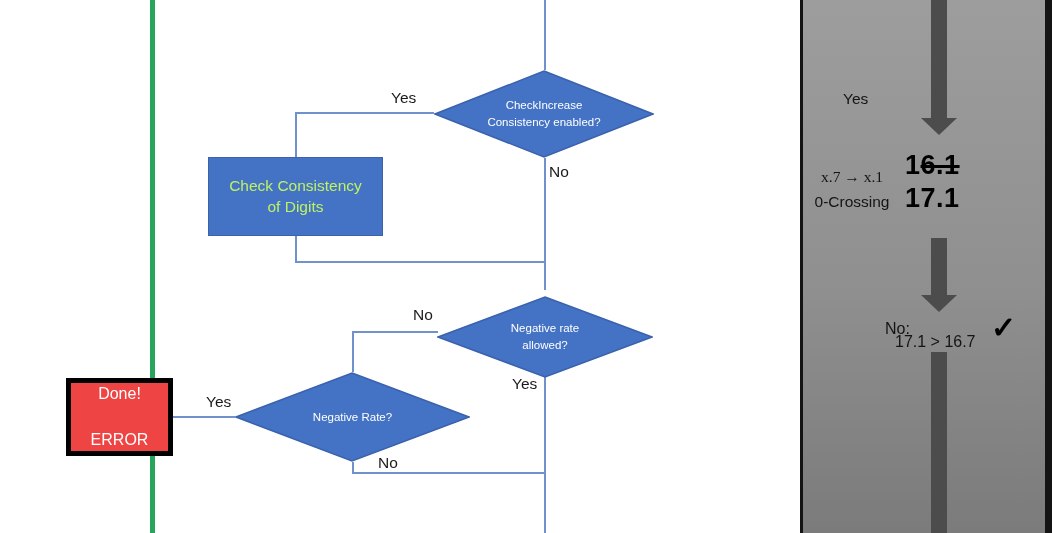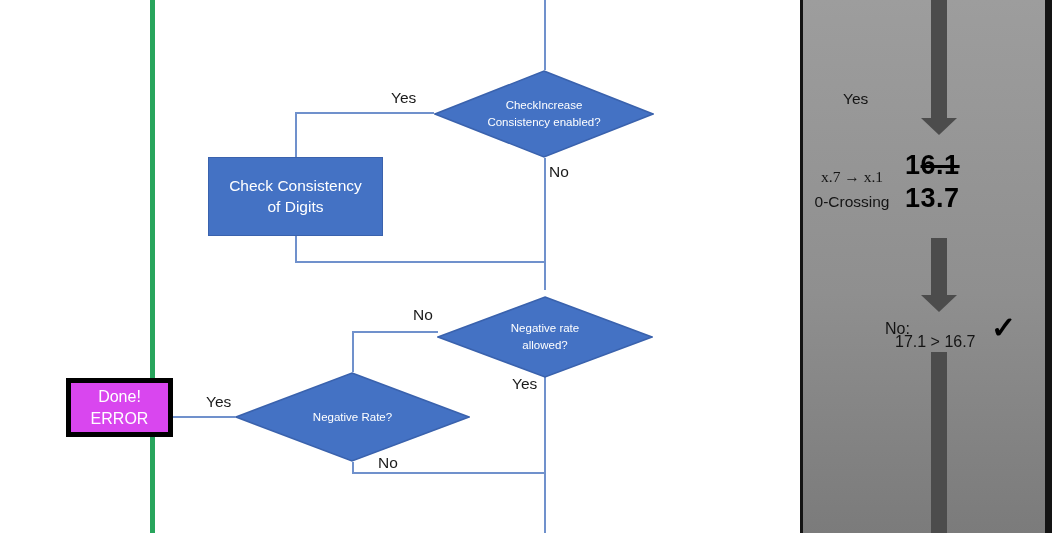--- a/index.html
+++ b/index.html
@@ -17,26 +17,26 @@
   .diamond{position:absolute;z-index:3;}
   .diamond svg{display:block;}
   .diamond .dtext{
     position:absolute;left:0;top:0;right:0;bottom:0;
     display:flex;align-items:center;justify-content:center;text-align:center;
     color:#ffffff;font-size:11.5px;line-height:1.45;font-weight:400;
   }
   .rect-shape{
     position:absolute;background:#4472c4;border:1px solid #3a62ad;z-index:3;
     display:flex;align-items:center;justify-content:center;text-align:center;
-    color:#ffffff;font-size:15.5px;line-height:1.35;
+    color:#bef264;font-size:15.5px;line-height:1.35;
   }
   .terminal{
-    position:absolute;left:66px;top:378px;width:107px;height:59px;z-index:4;
-    background:#d946ef;border:5px solid #000;box-sizing:border-box;
-    display:flex;flex-direction:column;align-items:center;justify-content:center;
+    position:absolute;left:66px;top:378px;width:107px;height:78px;z-index:4;
+    background:#ef4444;border:5px solid #000;box-sizing:border-box;
+    display:flex;flex-direction:column;align-items:center;justify-content:space-between;
     color:#ffffff;font-size:16px;line-height:1.35;text-align:center;
   }
   .edge-label{position:absolute;color:#1a1a1a;font-size:15.5px;z-index:5;white-space:nowrap;}
   
   .panel{
     position:absolute;left:800px;top:0;width:252px;height:533px;z-index:6;
     box-sizing:border-box;border-left:3px solid #141414;border-right:7px solid #141414;
     background:linear-gradient(180deg,#9d9d9d 0%,#8f8f8f 55%,#7b7b7b 100%);
     color:#141414;
   }
@@ -117,21 +117,21 @@
 
     <div class="panel-yes">Yes</div>
 
     <div class="rule-note">
       <span style="display:block;font-family:Liberation Serif, serif;">x.7 → x.1</span>
       <span style="display:block;">0-Crossing</span>
     </div>
 
     <div class="big-values">
       <div><span>1</span><span class="struck">6.1</span></div>
-      <div>13.7</div>
+      <div>17.1</div>
     </div>
 
     <div class="arrow-shaft" style="top:238px;height:57px;"></div>
     <div class="arrow-head" style="top:295px;"></div>
 
     <div class="result-row">
       <span class="result-label">No:</span>
       <span class="result-cmp">17.1 &gt; 16.7</span>
       <span class="checkmark">✓</span>
     </div>

